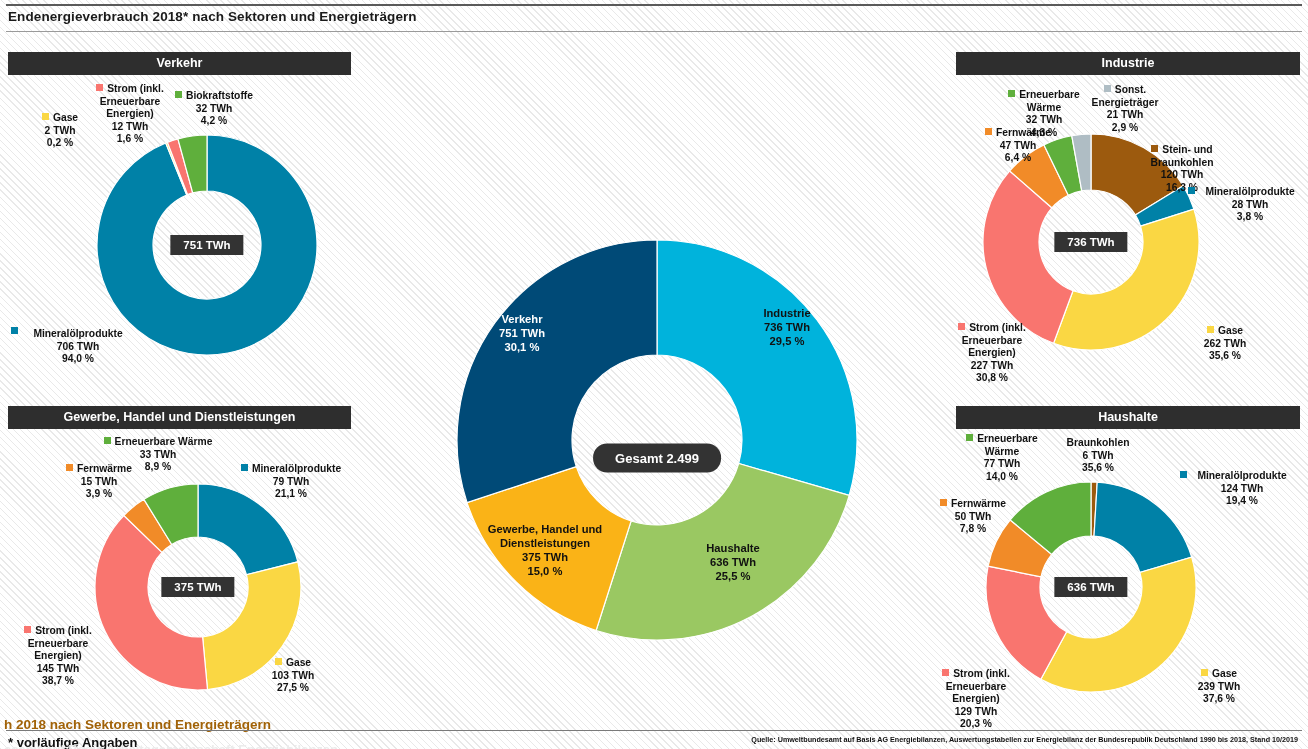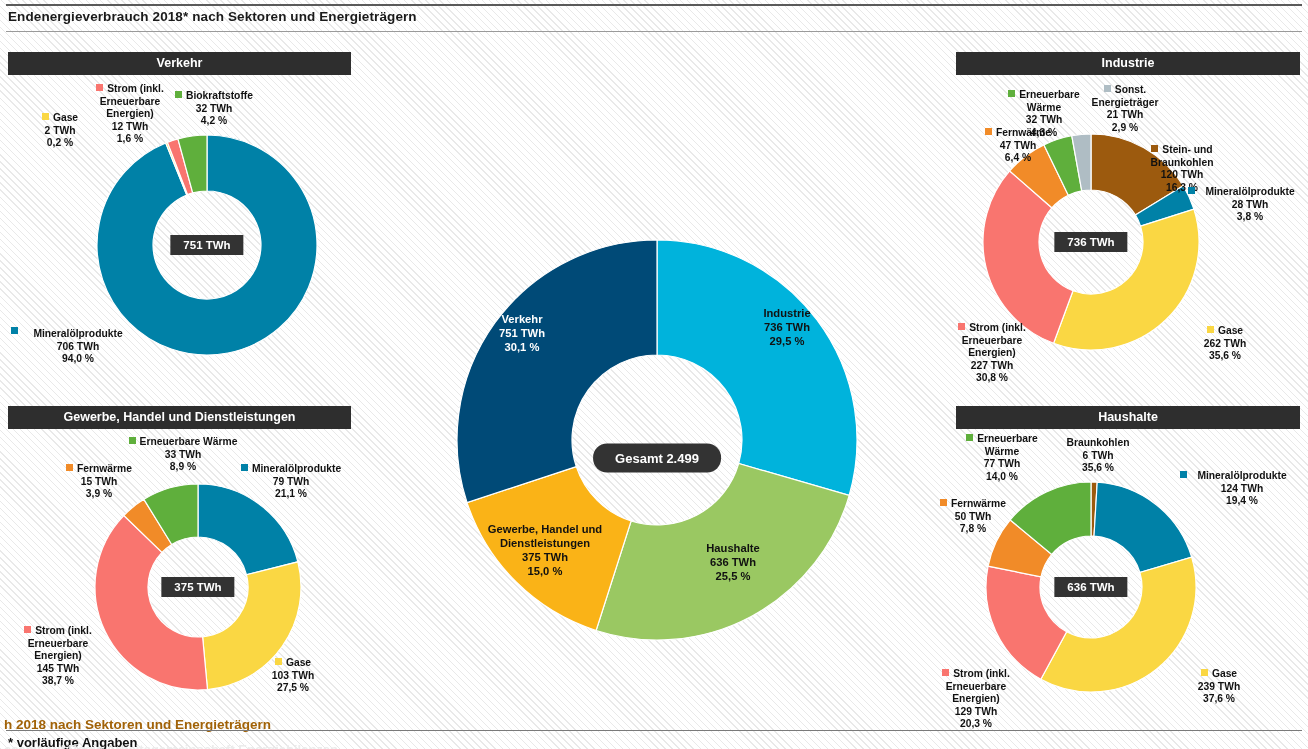--- a/index.html
+++ b/index.html
@@ -211,21 +211,21 @@
           <path d="M 199.47836985876734 260.5629587366726 A 103 103 0 0 1 115.80817043654554 86.55370950128115
           L 153.98454875560464 123.31733470935978 A 50 50 0 0 0 194.60115041687735 207.78784404692846 Z" fill="#F9756F" stroke="#ffffff" stroke-width="1.2"></path>
           <path d="M 115.80817043654554 86.55370950128115 A 103 103 0 0 1 135.90701311398644 70.3475683751468
           L 163.74126850193517 115.45027591026545 A 50 50 0 0 0 153.98454875560464 123.31733470935978 Z" fill="#F18B28" stroke="#ffffff" stroke-width="1.2"></path>
           <path d="M 135.90701311398644 70.3475683751468 A 103 103 0 0 1 189.9999999999999 55
           L 189.99999999999994 108 A 50 50 0 0 0 163.74126850193517 115.45027591026545 Z" fill="#5FAF3C" stroke="#ffffff" stroke-width="1.2"></path>
         </g>
     </svg>
     <div class="center-badge" style="left:190px;top:158px;">375 TWh</div>
   </div>
-  <div class="lbl c" style="left:119px;top:436px;width:128px;">
+  <div class="lbl c" style="left:94px;top:436px;width:128px;">
     <span class="sw" style="background:#5FAF3C;"></span><span>Erneuerbare Wärme</span><br>
     <span>33 TWh</span><br>
     <span>8,9 %</span>
   </div>
   <div class="lbl c" style="left:58px;top:463px;width:82px;">
     <span class="sw" style="background:#F18B28;"></span><span>Fernwärme</span><br>
     <span>15 TWh</span><br>
     <span>3,9 %</span>
   </div>
   <div class="lbl c" style="left:234px;top:463px;width:114px;">
@@ -333,14 +333,15 @@
     <div class="clbl" id="clbl-verkehr" style="left:112px;top:158px;color:#ffffff;">
       <span>Verkehr</span><br>
       <span>751 TWh</span><br>
       <span>30,1 %</span>
     </div>
   </div>
 
   <div class="ghost">h 2018 nach Sektoren und Energieträgern</div>
   <div class="foot-rule"></div>
   <div class="foot-left">* vorläufige Angaben</div>
+  <div class="foot-right">Quelle: Umweltbundesamt auf Basis AG Energiebilanzen, Auswertungstabellen zur Energiebilanz der Bundesrepublik Deutschland 1990 bis 2018, Stand 10/2019</div>
   <div class="ghost2">esamt auf Basis Arbeitsgemeinschaft Energiebilanzen</div>
 </div>
 
 </body></html>

